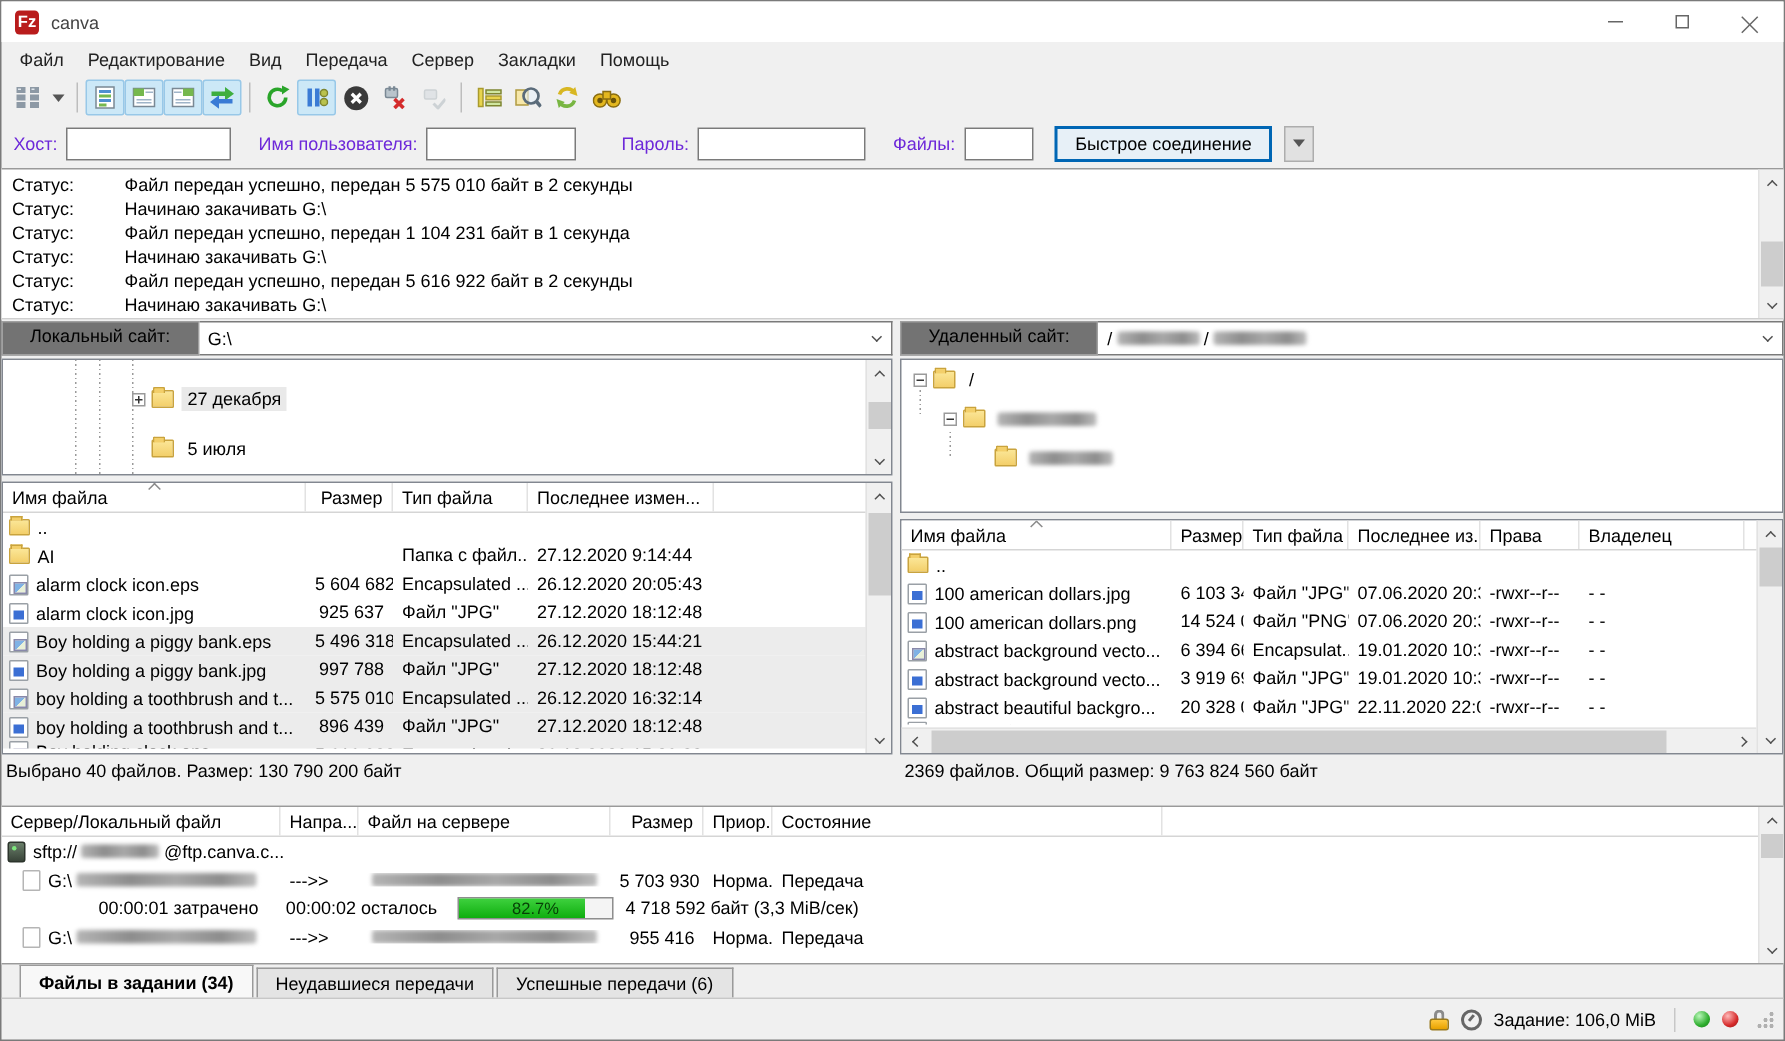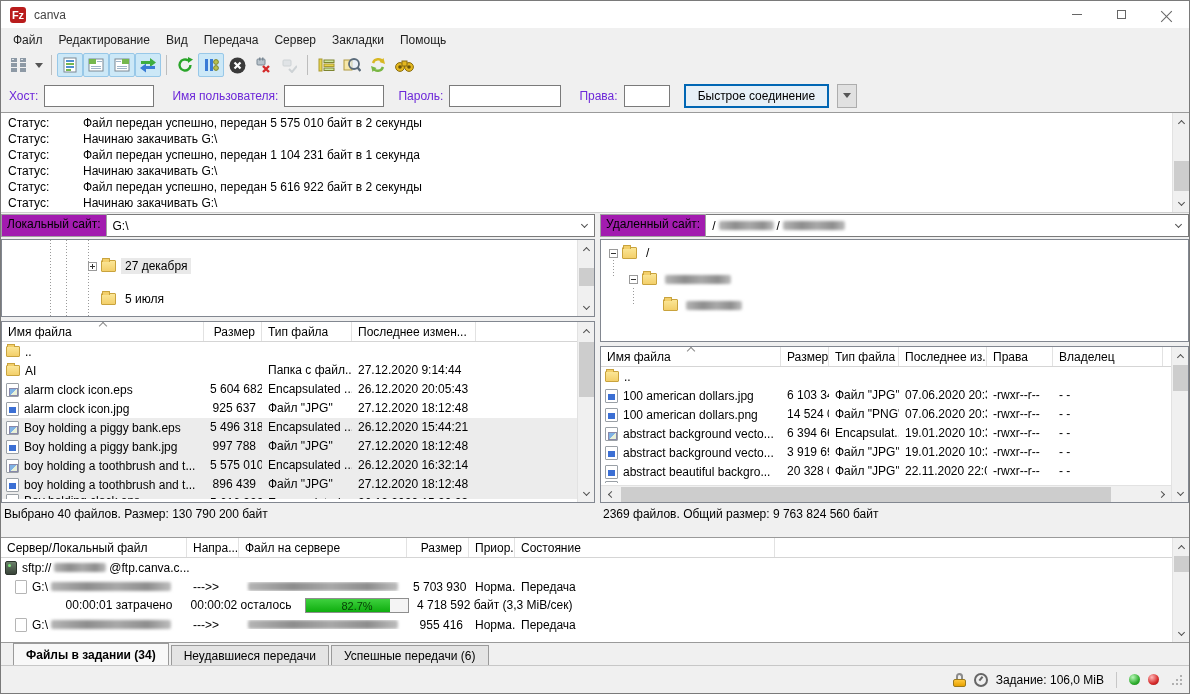--- a/index.html
+++ b/index.html
@@ -61,21 +61,21 @@
   .chv.left{ transform:rotate(135deg); margin-left:3px; } .chv.right{ transform:rotate(-45deg); margin-right:3px; }
 
   
   .panes { height:324px; display:flex; flex:0 0 auto; }
   .pane { display:flex; flex-direction:column; }
   .pane.local { width:594px; }
   .pane.remote { flex:1; }
   .psplit { width:5px; }
 
   .sitebar { height:23px; display:flex; align-items:stretch; margin:1px 0 0 0; flex:0 0 auto; }
-  .site-label { background:#a21caf; border:1px solid #a0a0a0; padding:2px 5px; white-space:nowrap; }
+  .site-label { background:#737373; border:1px solid #a0a0a0; padding:2px 18px; white-space:nowrap; }
   .site-combo { flex:1; background:#fff; border:1px solid #7a7a7a; border-left:none; display:flex; align-items:center; padding:0 6px; position:relative; }
   .site-combo .chv.down { position:absolute; right:7px; top:7px; }
 
   .treebox { position:relative; background:#fff; border:1px solid #828790; margin-top:2px; overflow:hidden; flex:0 0 auto; }
   .treebox.local-tree { height:78px; }
   .treebox.remote-tree { height:103px; }
   .treerow { height:18px; display:flex; align-items:center; position:relative;margin-top:15px; }
   .texp { width:9px; height:9px; flex:0 0 auto; margin-right:4px; position:relative; visibility:hidden; background:#fff; border:1px solid #9a9a9a; }
   .texp.plus, .texp.minus { visibility:visible; }
   .texp.plus::before, .texp.minus::before { content:""; position:absolute; left:1px; top:3px; width:5px; height:1px; background:#333; }
@@ -315,23 +315,23 @@
           <circle cx="14" cy="10" r="1.8" fill="#6b5409"></circle>
         </svg>
     </div>
   </div>
 
   <div class="quickconnect">
     <span class="qc-label">Хост:</span>
     <input class="qc-input qc-host" value="" style="">
     <span class="qc-label" style="margin-left:12px">Имя пользователя:</span>
     <input class="qc-input qc-user" value="" style="">
-    <span class="qc-label" style="margin-left:8px">Пароль:</span>
+    <span class="qc-label" style="margin-left:24px">Пароль:</span>
     <input class="qc-input qc-pass" value="" style="">
-    <span class="qc-label" style="margin-left:12px">Права:</span>
+    <span class="qc-label" style="margin-left:12px">Файлы:</span>
     <input class="qc-input qc-port" value="" style="">
     <button class="qc-btn">Быстрое соединение</button>
     <div class="qc-dd">
         <span class="dd-arrow"></span>
       </div>
   </div>
 
   <div class="log">
     <div class="log-rows">
 

